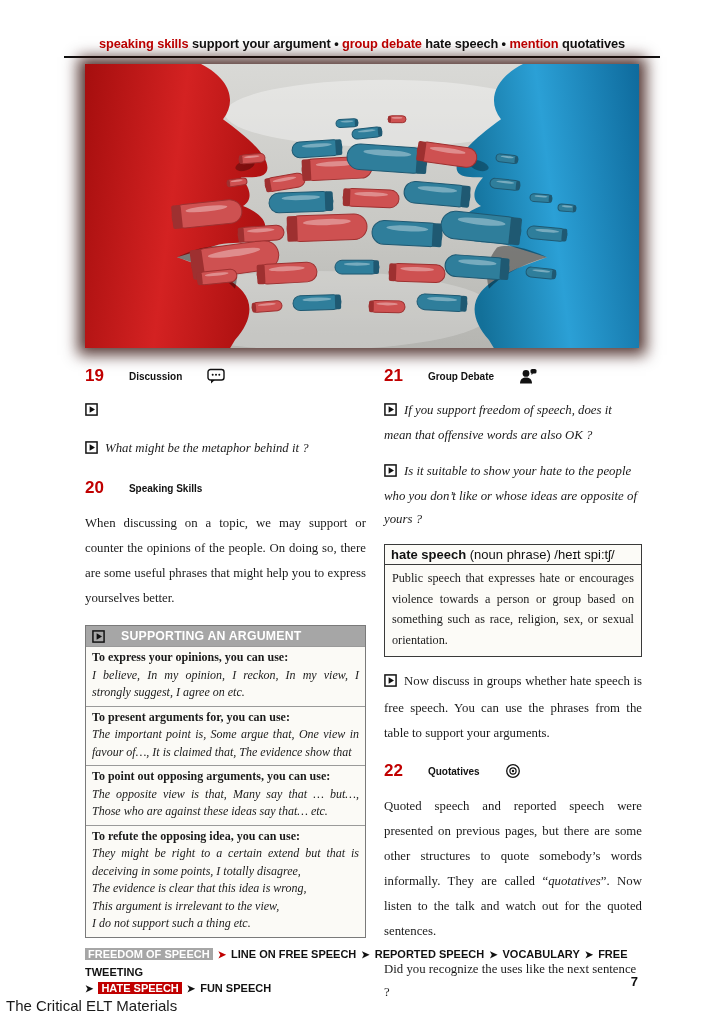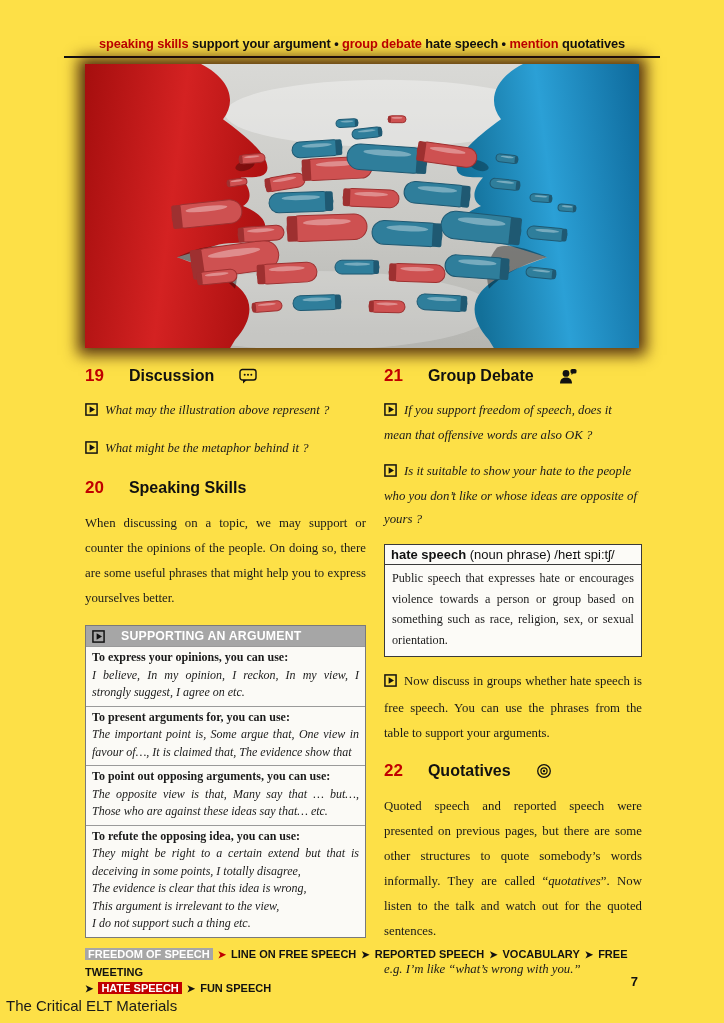--- a/index.html
+++ b/index.html
@@ -1,36 +1,36 @@
 <!DOCTYPE html>
 <html><head>
 <meta charset="utf-8">
 <style>
   html,body{margin:0;padding:0;background:#FFC000;}
-  .page{position:relative;width:724px;height:1023px;background:#fde047;overflow:hidden;
+  .page{position:relative;width:724px;height:1023px;background:#ffffff;overflow:hidden;
         font-family:"Liberation Sans",sans-serif;color:#111;}
 
   
   .top-header{position:absolute;top:36px;left:64px;width:596px;text-align:center;
               border-bottom:2px solid #111;padding-bottom:5px;font-weight:bold;
               font-size:12.8px;letter-spacing:-0.1px;white-space:nowrap;}
   .seg-red{color:#C00000;} .seg-black{color:#111;}
 
   
   .hero{position:absolute;left:85px;top:64px;width:554px;height:284px;
         box-shadow:0 0 14px 7px rgba(45,8,2,0.8);background:#cfcfcb;}
   .hero svg{display:block;}
 
   
   .col-left{position:absolute;left:85px;top:360px;width:281px;}
   .col-right{position:absolute;left:384px;top:360px;width:258px;}
 
   .sec-head{display:flex;align-items:center;gap:25px;margin:6px 0 13px 0;}
   .sec-num{color:#C00000;font-weight:bold;font-size:17px;}
-  .sec-title{font-weight:bold;font-size:16px;color:#111;}
+  .sec-title{font-weight:bold;font-size:10px;color:#111;}
   .sec-icon{display:inline-flex;align-items:center;}
 
   .serif{font-family:"Liberation Serif","DejaVu Serif",serif;color:#1a1a1a;}
   .question{font-size:12.8px;font-style:italic;line-height:23px;margin:0 0 13px 0;}
   .para{font-size:12.8px;line-height:25px;text-align:justify;margin:8px 0 14px 0;}
   .play{display:inline-block;vertical-align:-2px;margin-right:7px;}
 
   
   .arg-table{width:281px;border:1px solid #7a7a7a;background:#FBFAF6;box-sizing:border-box;margin-top:4px;}
   .arg-header{background:#A6A6A6;color:#fff;font-weight:bold;font-size:12.3px;
@@ -291,21 +291,21 @@
         </svg>
       </span>
     </div>
 
     <div class="question serif">
       <span class="play">
         <svg width="13" height="13" viewBox="0 0 14 14">
             <rect x="1" y="1" width="12" height="12" fill="none" stroke="#111" stroke-width="1.6"></rect>
             <path d="M5 3.6 L10.8 7 L5 10.4 Z" fill="#111"></path>
           </svg>
-      </span><span>What may the illustration above represent ?</span>
+      </span>
     </div>
 
     <div class="question serif">
       <span class="play">
         <svg width="13" height="13" viewBox="0 0 14 14">
             <rect x="1" y="1" width="12" height="12" fill="none" stroke="#111" stroke-width="1.6"></rect>
             <path d="M5 3.6 L10.8 7 L5 10.4 Z" fill="#111"></path>
           </svg>
       </span><span>What might be the metaphor behind it ?</span>
     </div>
@@ -417,20 +417,21 @@
           <circle cx="8" cy="8" r="3.1" fill="none" stroke="#111" stroke-width="1.2"></circle>
           <circle cx="8" cy="8" r="1.2" fill="#111"></circle>
         </svg>
       </span>
     </div>
 
     <div class="para serif">
       <span>Quoted speech and reported speech were presented on previous pages, but there are some other structures to quote somebody’s words informally. They are called “</span><span class="quot-term">quotatives</span><span>”. Now listen to the talk and watch out for the quoted sentences.</span>
     </div>
 
+    <div class="plain-q serif">Did you recognize the uses like the next sentence ?</div>
 
     <div class="example serif">e.g. I’m like “what’s wrong with you.”</div>
 
   </div>
 
   <div class="trail">
     <div>
       <span class="chip-gray">FREEDOM OF SPEECH</span><span class="arr arr-red">➤</span><span>LINE ON FREE SPEECH</span><span class="arr">➤</span><span>REPORTED SPEECH</span><span class="arr">➤</span><span>VOCABULARY</span><span class="arr">➤</span><span>FREE TWEETING</span>
     </div>
     <div>

